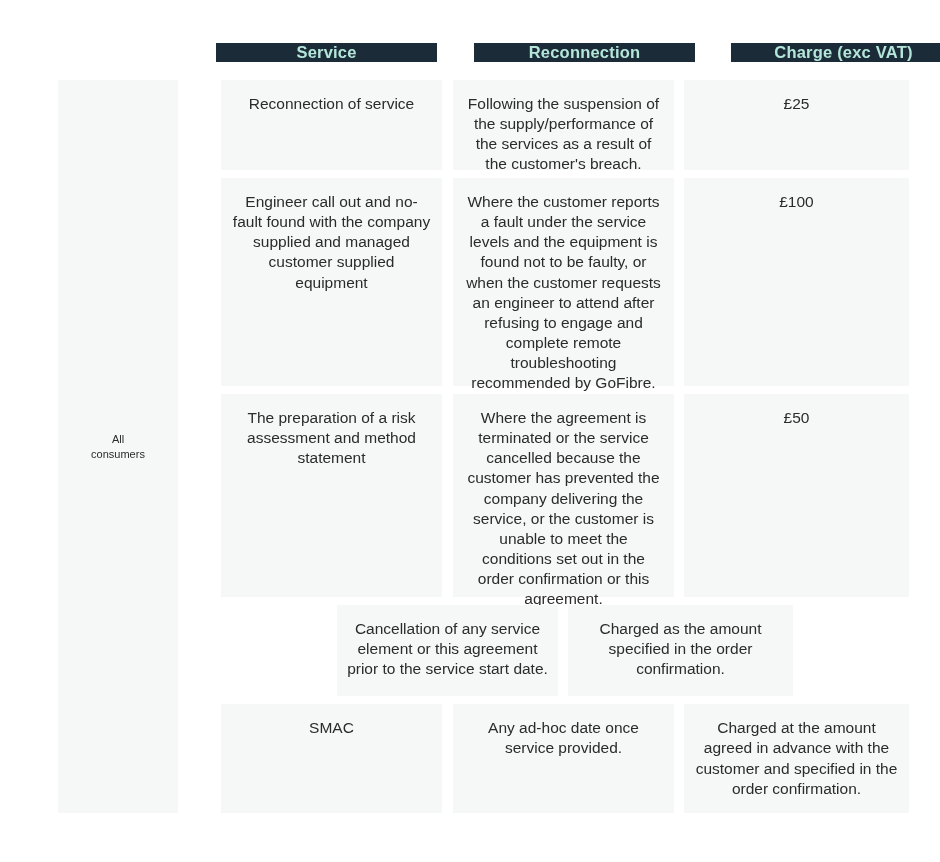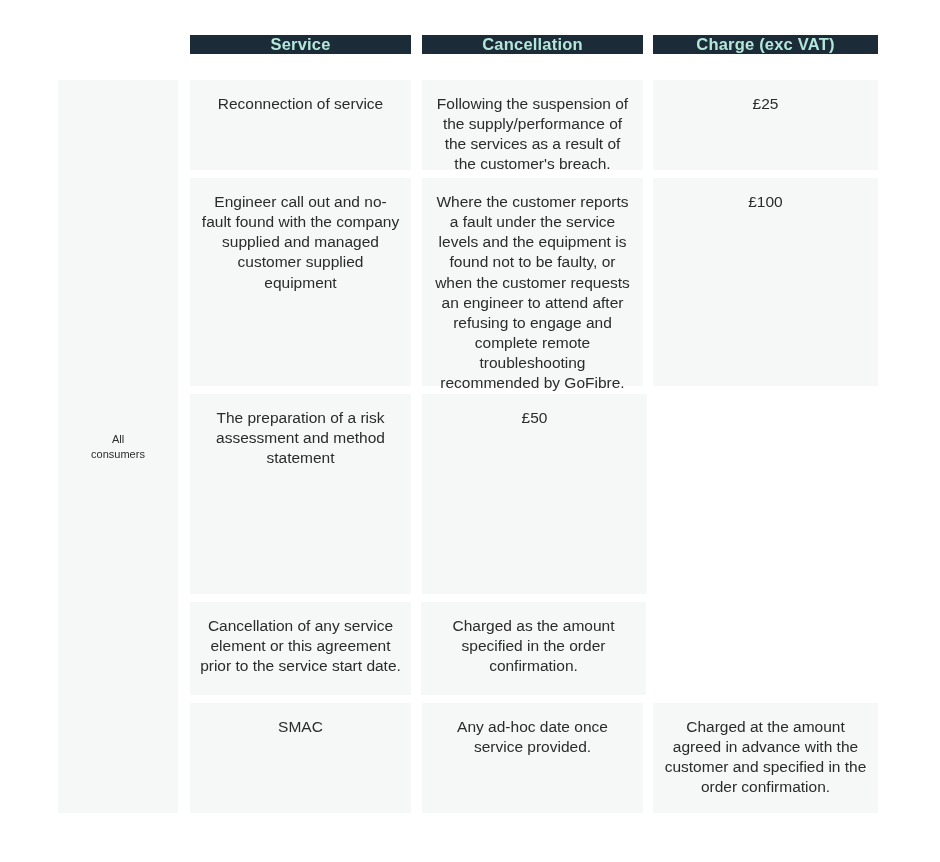--- a/index.html
+++ b/index.html
@@ -23,21 +23,22 @@
   }
 
   
   .header-row {
     position: absolute;
     left: 0;
     top: 35px;
     width: 940px;
     height: 35px;
     display: flex;
-    align-items: flex-start;
+    align-items: center;
+    gap: 26px;
   }
   .header-spacer {
     width: 190px;
     flex: 0 0 190px;
   }
   .header-cell {
     background: #1b2b38;
     color: #b4e7da;
     font-size: 16.5px;
     font-weight: bold;
@@ -93,20 +94,21 @@
     flex: 1 1 auto;
     margin-left: 12px;
     display: flex;
     flex-direction: column;
   }
 
   .row {
     display: flex;
     align-items: stretch;
     margin-bottom: 8px;
+    justify-content: center;
   }
   .row:last-child {
     margin-bottom: 0;
   }
 
   .cell {
     background: #f5f8f7;
     box-sizing: border-box;
     padding: 14px 10px 14px 10px;
     text-align: center;
@@ -134,21 +136,21 @@
   .row.r4 { height: 112px; }
 </style>
 </head>
 <body>
 
 <div class="table-wrap">
 
   <div class="header-row">
     <div class="header-spacer"></div>
     <div class="header-cell col-service">Service</div>
-    <div class="header-cell col-description">Cancellation</div>
+    <div class="header-cell col-description">Reconnection</div>
     <div class="header-cell col-charge">Charge (exc VAT)</div>
   </div>
 
   <div class="body-area">
 
     <div class="group-col">
       <div class="group-label">All
 consumers</div>
     </div>
 
@@ -161,20 +163,21 @@
       </div>
 
       <div class="row r1">
         <div class="cell c-service">Engineer call out and no-fault found with the company supplied and managed customer supplied equipment</div>
         <div class="cell c-description">Where the customer reports a fault under the service levels and the equipment is found not to be faulty, or when the customer requests an engineer to attend after refusing to engage and complete remote troubleshooting recommended by GoFibre.</div>
         <div class="cell c-charge">£100</div>
       </div>
 
       <div class="row r2">
         <div class="cell c-service">The preparation of a risk assessment and method statement</div>
+        <div class="cell c-description">Where the agreement is terminated or the service cancelled because the customer has prevented the company delivering the service, or the customer is unable to meet the conditions set out in the order confirmation or this agreement.</div>
         <div class="cell c-charge">£50</div>
       </div>
 
       <div class="row r3">
         <div class="cell c-description">Cancellation of any service element or this agreement prior to the service start date.</div>
         <div class="cell c-charge">Charged as the amount specified in the order confirmation.</div>
       </div>
 
       <div class="row r4">
         <div class="cell c-service">SMAC</div>

